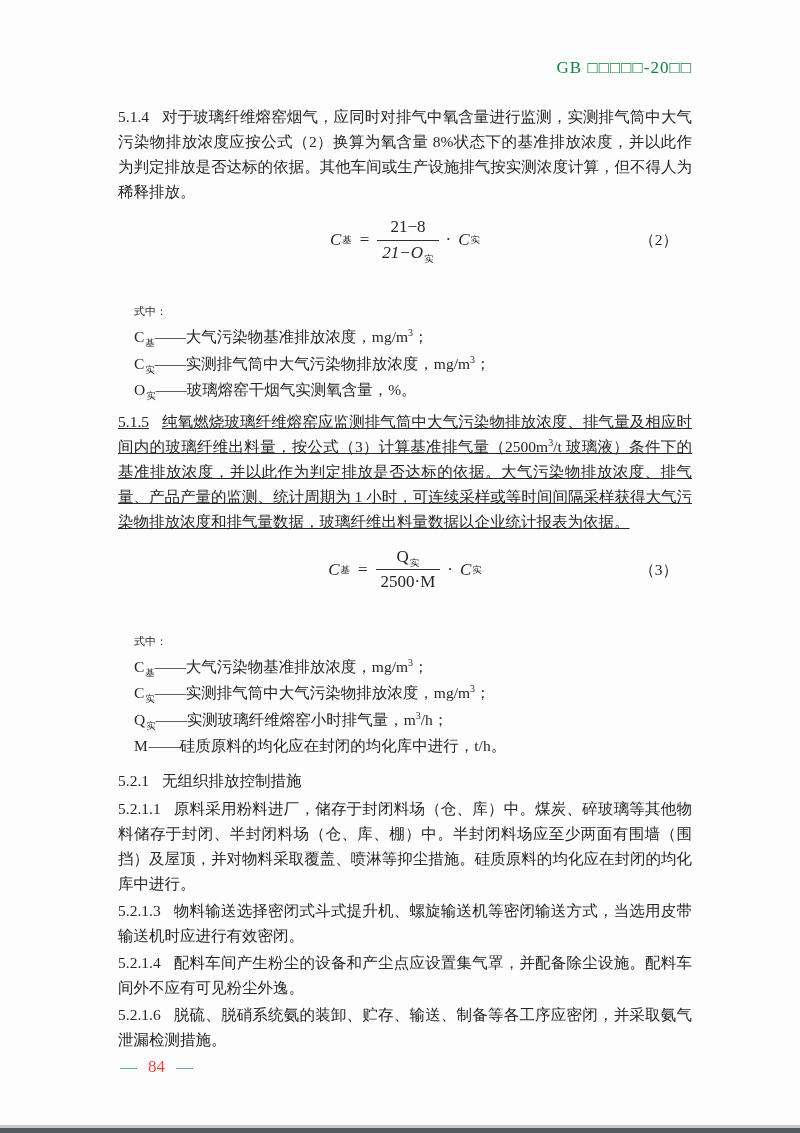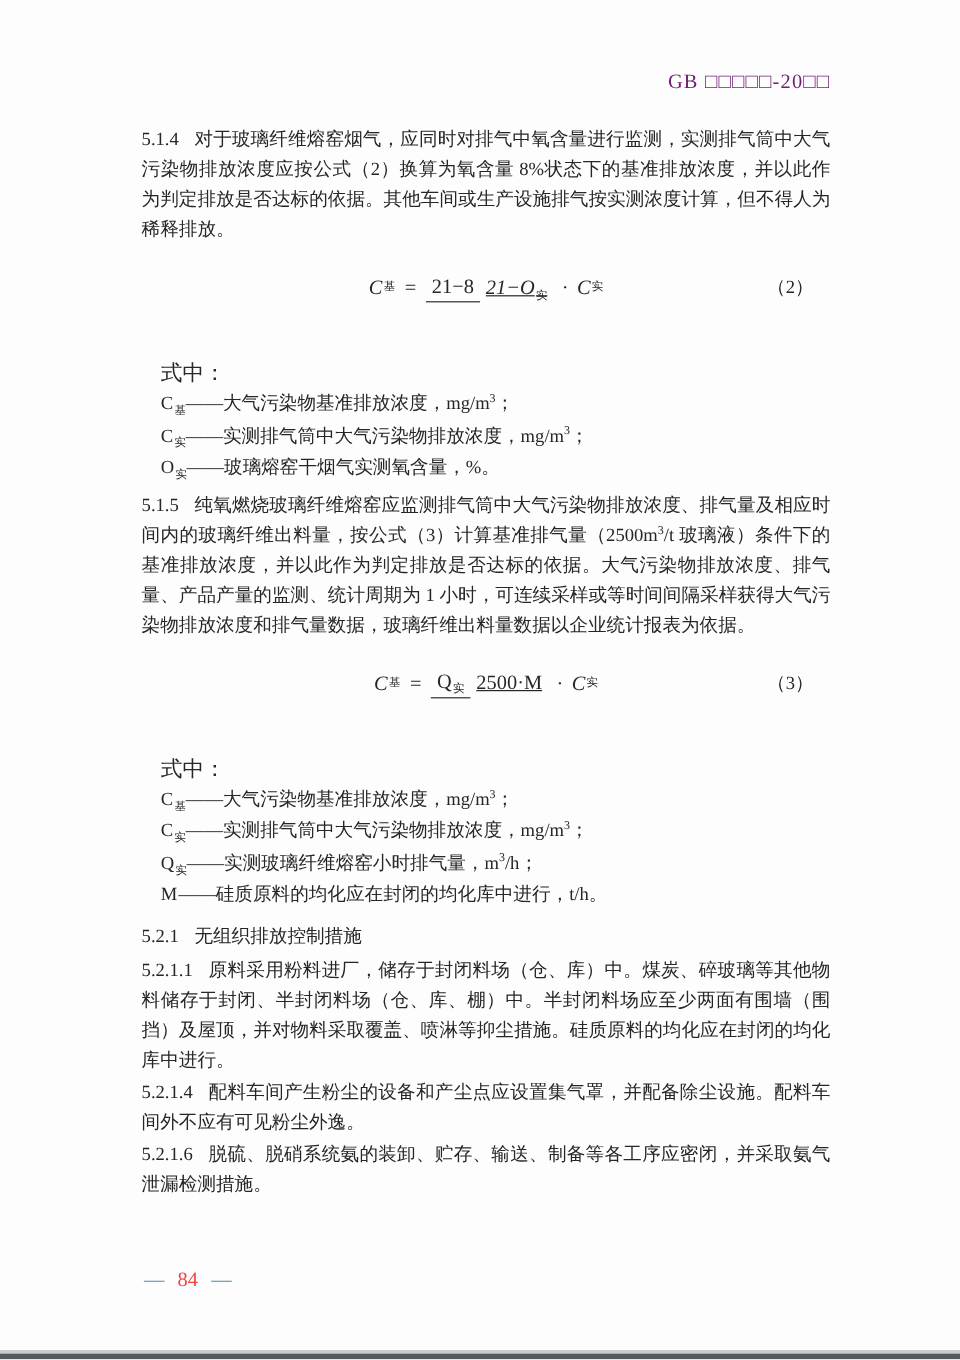--- a/index.html
+++ b/index.html
@@ -22,21 +22,21 @@
     height:3px; background:#c9cccd;
   }
   .content {
     position:absolute; left:118px; top:58px;
     width:574px;
   }
   .doc-header {
     text-align:right;
     font-size:17px;
     letter-spacing:1px;
-    color:#701a75;
+    color:#15803d;
     margin-bottom:26px;
   }
   .para {
     font-size:15.5px;
     line-height:25px;
     text-align:justify;
     color:#262626;
   }
   .cnum { margin-right:13px; }
   .bold { font-weight:bold; }
@@ -53,37 +53,37 @@
     height:58px;
     margin:7px 0 6px 0;
     display:flex; align-items:center; justify-content:center;
     font-size:17px;
   }
   .formula { display:inline-flex; align-items:center; }
   .fvar { font-style:italic; }
   .feq { margin:0 8px; }
   .fdot { margin:0 7px; }
   .frac {
-    display:inline-flex; flex-direction:row;
+    display:inline-flex; flex-direction:column;
     text-align:center; vertical-align:middle;
     line-height:1.3;
   }
   .fnum {
     border-bottom:1.4px solid #2e2f31;
     padding:0 5px 1px 5px;
   }
-  .fden { padding:1px 5px 0 5px;text-decoration:underline; }
+  .fden { padding:1px 5px 0 5px; }
   .formula-label {
     position:absolute; right:14px; top:50%;
     transform:translateY(-50%);
     font-size:15.5px;
   }
   
   .where { margin-left:16px; }
-  .where-intro { font-size:18px; line-height:26px;margin-top:29px; }
+  .where-intro { font-size:11px; line-height:26px;margin-top:29px; }
   .def-line { font-size:15.5px; line-height:26.5px; }
   .footer {
     position:absolute; left:120px; bottom:56px;
     display:inline-flex; align-items:center; gap:11px;
     font-size:17px;
   }
   .footer .dash { color:#4d93a6; letter-spacing:0; }
   .footer .pnum { color:#ef4444; }
 </style>
 </head>
@@ -112,21 +112,21 @@
       <span class="formula-label">（2）</span>
     </div>
 
     <div class="where">
       <div class="where-intro">式中：</div>
       <div class="def-line"><span>C</span><sub class="csub">基</sub><span>——大气污染物基准排放浓度，mg/m</span><sup>3</sup><span>；</span></div>
       <div class="def-line"><span>C</span><sub class="csub">实</sub><span>——实测排气筒中大气污染物排放浓度，mg/m</span><sup>3</sup><span>；</span></div>
       <div class="def-line"><span>O</span><sub class="csub">实</sub><span>——玻璃熔窑干烟气实测氧含量，%。</span><sup></sup><span></span></div>
     </div>
 
-    <p class="para" style="margin-top:5px;"><span class="cnum">5.1.5</span><span>纯氧燃烧玻璃纤维熔窑应监测排气筒中大气污染物排放浓度、排气量及相应时间内的玻璃纤维出料量，按公式（3）计算基准排气量（2500m</span><sup>3</sup><span>/t 玻璃液）条件下的基准排放浓度，并以此作为判定排放是否达标的依据。大气污染物排放浓度、排气量、产品产量的监测、统计周期为 1 小时，可连续采样或等时间间隔采样获得大气污染物排放浓度和排气量数据，玻璃纤维出料量数据以企业统计报表为依据。</span></p>
+    <p class="para" style="margin-top:5px;text-decoration:underline;"><span class="cnum">5.1.5</span><span>纯氧燃烧玻璃纤维熔窑应监测排气筒中大气污染物排放浓度、排气量及相应时间内的玻璃纤维出料量，按公式（3）计算基准排气量（2500m</span><sup>3</sup><span>/t 玻璃液）条件下的基准排放浓度，并以此作为判定排放是否达标的依据。大气污染物排放浓度、排气量、产品产量的监测、统计周期为 1 小时，可连续采样或等时间间隔采样获得大气污染物排放浓度和排气量数据，玻璃纤维出料量数据以企业统计报表为依据。</span></p>
 
     <div class="formula-row">
       <span class="formula">
         <span class="fvar">C</span>
           <sub class="csub">基</sub>
         <span class="feq">=</span>
         <span class="frac">
           <span class="fnum"><span>Q</span><sub class="csub">实</sub></span>
           <span class="fden">2500·M</span>
         </span>
@@ -144,20 +144,21 @@
       <div class="def-line"><span>Q</span><sub class="csub">实</sub><span>——实测玻璃纤维熔窑小时排气量，m</span><sup>3</sup><span>/h；</span></div>
       <div class="def-line"><span>M</span><sub class="csub"></sub><span>——硅质原料的均化应在封闭的均化库中进行，t/h。</span><sup></sup><span></span></div>
     </div>
 
 
     <p class="para" style="margin-top:8px;"><span class="cnum">5.2.1</span><span>无组织排放控制措施</span></p>
 
     <p class="para" style="margin-top:3px;"><span class="cnum">5.2.1.1</span><span>原料采用粉料进厂，储存于封闭料场（仓、库）中。煤炭、碎玻璃等其他物料储存于封闭、半封闭料场（仓、库、棚）中。半封闭料场应至少两面有围墙（围挡）及屋顶，并对物料采取覆盖、喷淋等抑尘措施。硅质原料的均化应在封闭的均化库中进行。</span></p>
 
 
+    <p class="para" style="margin-top:2px;"><span class="cnum">5.2.1.3</span><span>物料输送选择密闭式斗式提升机、螺旋输送机等密闭输送方式，当选用皮带输送机时应进行有效密闭。</span></p>
 
     <p class="para" style="margin-top:2px;"><span class="cnum">5.2.1.4</span><span>配料车间产生粉尘的设备和产尘点应设置集气罩，并配备除尘设施。配料车间外不应有可见粉尘外逸。</span></p>
 
 
     <p class="para" style="margin-top:2px;"><span class="cnum">5.2.1.6</span><span>脱硫、脱硝系统氨的装卸、贮存、输送、制备等各工序应密闭，并采取氨气泄漏检测措施。</span></p>
 
   </div>
 
   <div class="footer">
     <span class="dash">—</span>

